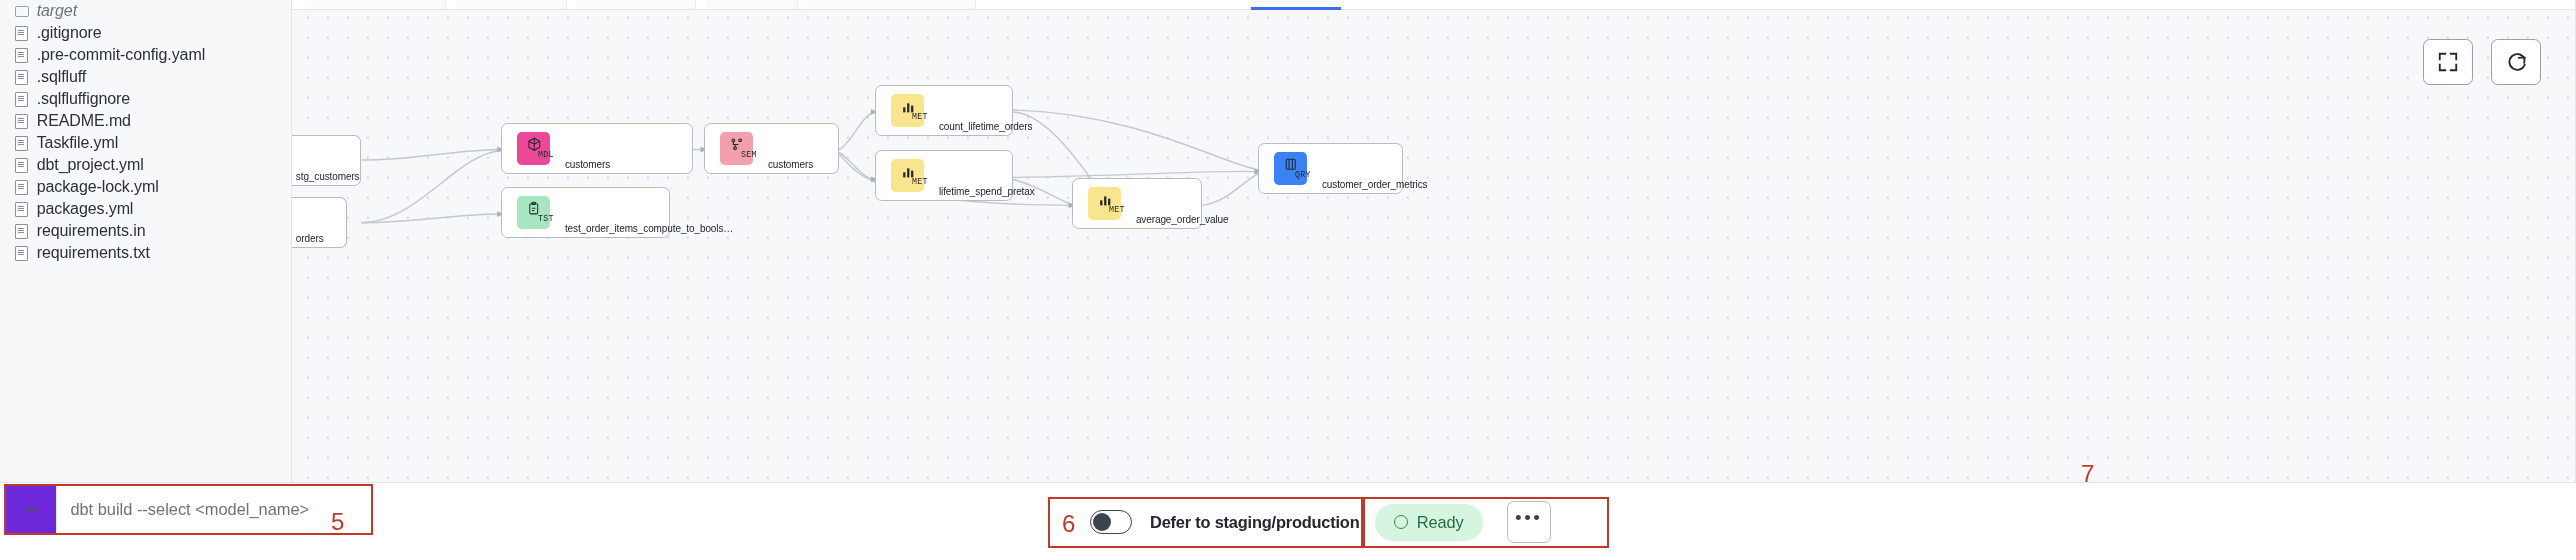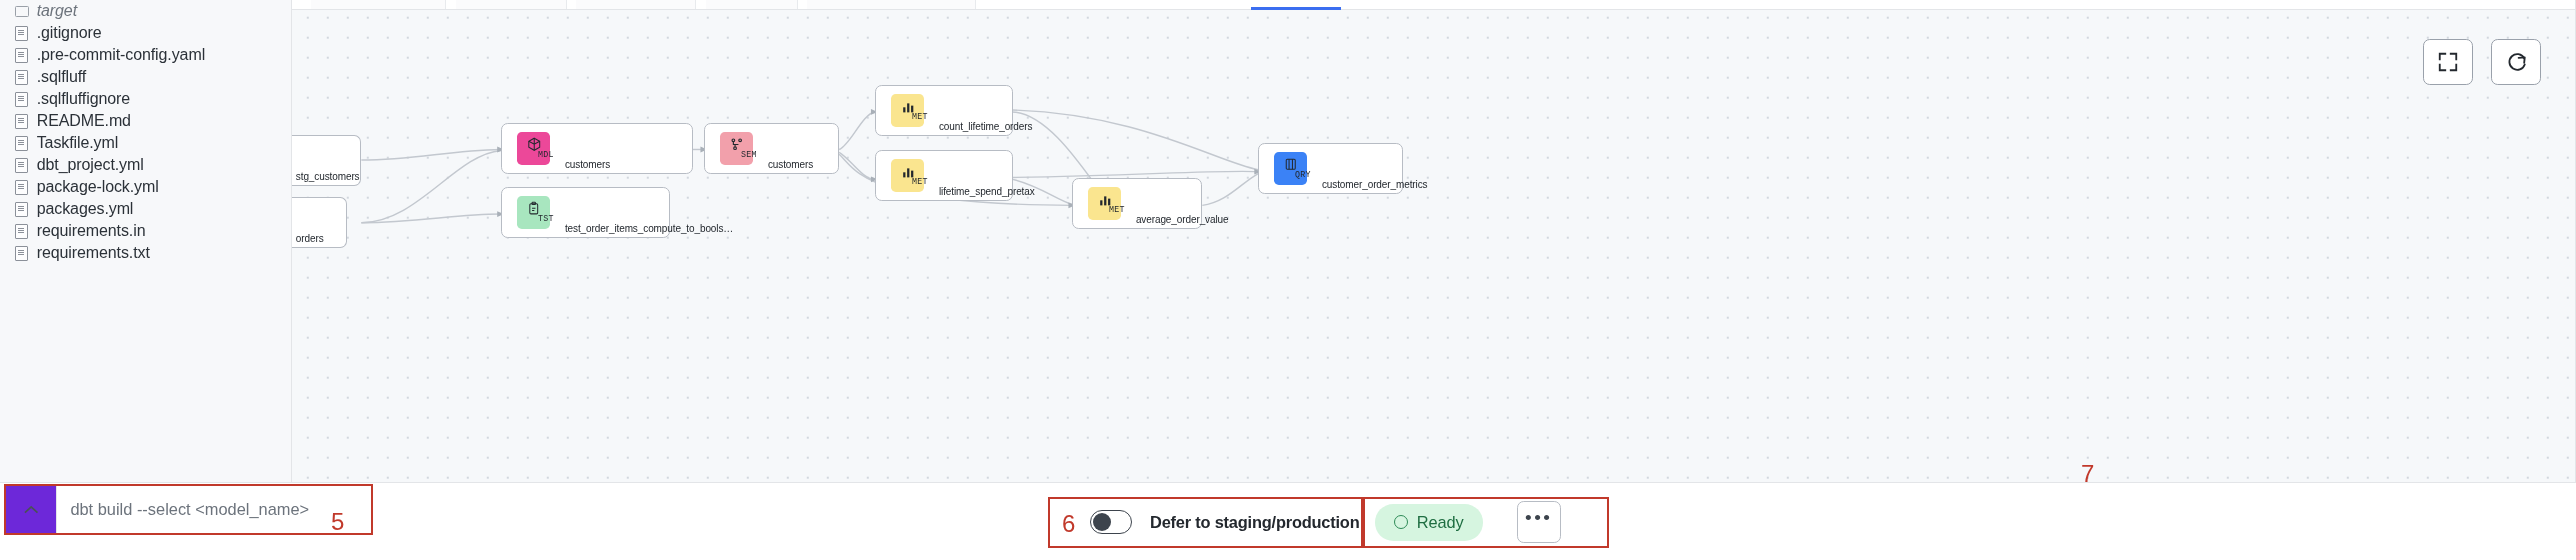--- a/index.html
+++ b/index.html
@@ -249,21 +249,21 @@
     border: 1.3px solid #5a6068;
     font-size: 10.6px; color: #5a6068;
     display: flex; align-items: center; justify-content: center;
     flex: 0 0 15.4px; cursor: pointer;
   }
   #status-group {
     position: absolute; left: 1363px; top: 13.5px;
     width: 246px; height: 51px;
     border: 2.9px solid #c1392b;
     display: flex; align-items: center; justify-content: flex-start;
-    gap: 34px;
+    gap: 24px;
     padding-left: 9.6px;
     background: #ffffff;
   }
   #ready-pill {
     display: flex; align-items: center; gap: 8.7px;
     height: 37px; padding: 0 19px;
     border-radius: 18.3px;
     background: #d6f5e0;
     cursor: pointer;
   }

